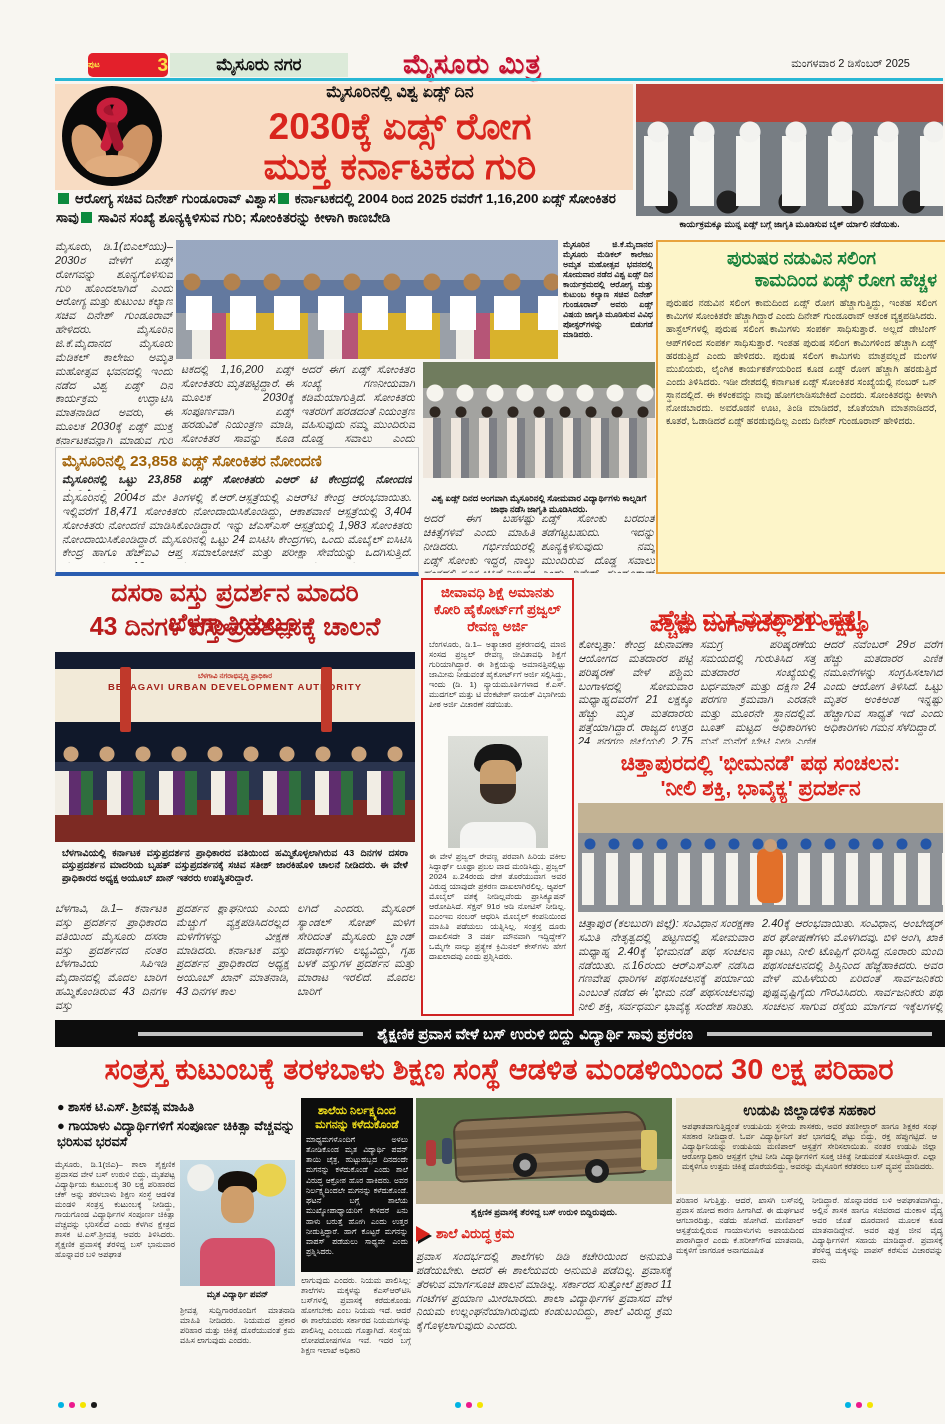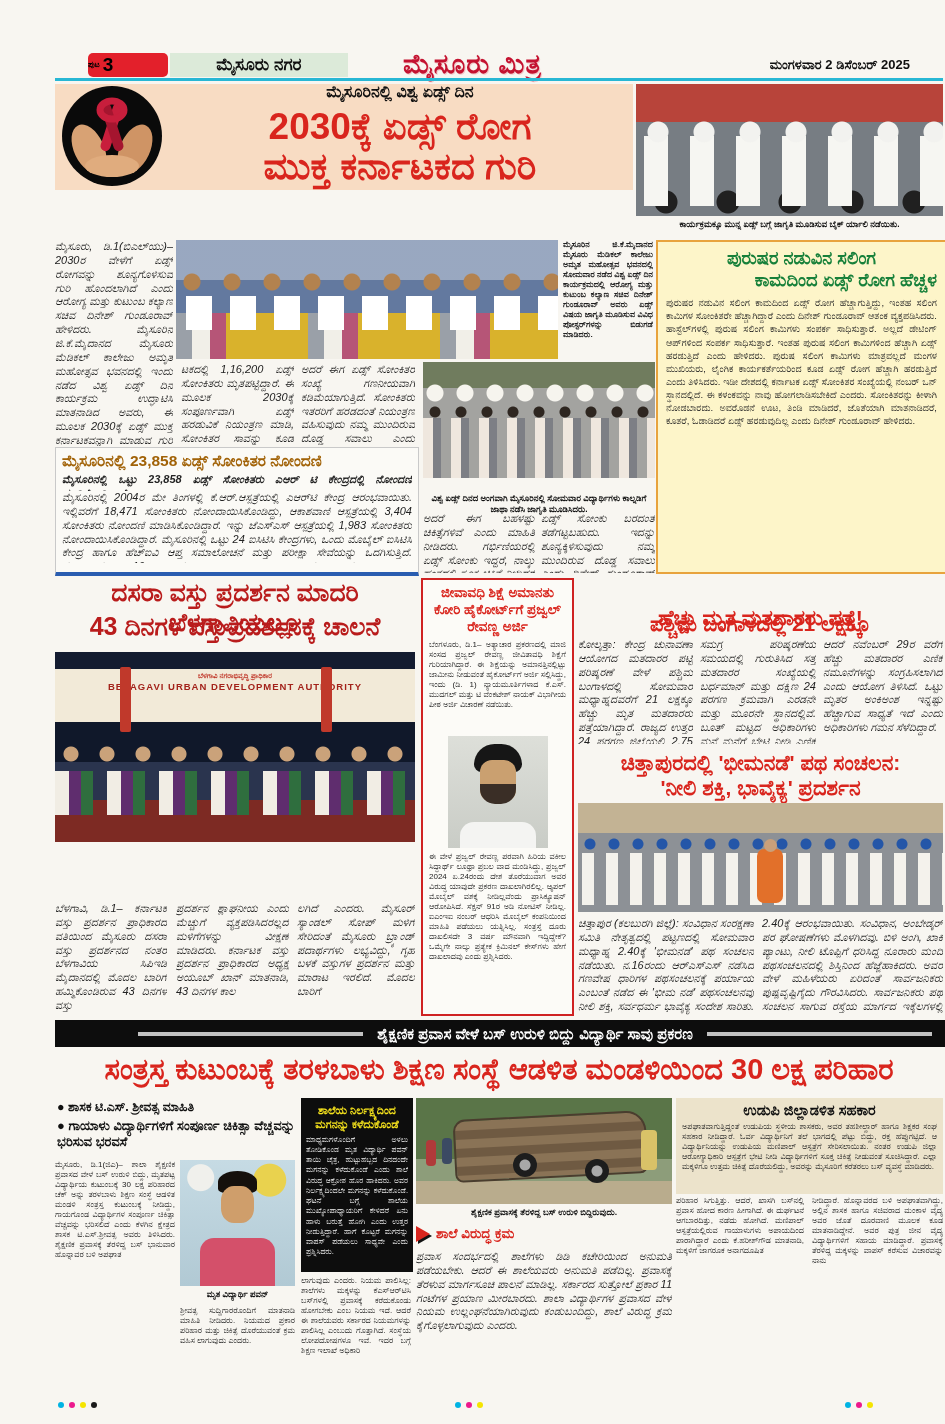--- a/index.html
+++ b/index.html
@@ -4,28 +4,28 @@
 <style>
   html,body{margin:0;padding:0;background:#e9e7e2;}
   #page{position:relative;width:945px;height:1424px;background:#f8f6f1;margin:0 auto;
         font-family:"Liberation Sans","DejaVu Sans",sans-serif;color:#1c1c1c;}
   .abs{position:absolute;}
   .txt{font-size:11px;line-height:1.26;text-align:justify;color:#222;overflow:hidden;font-style:italic;}
   .txt-sm{font-size:8px;line-height:1.25;text-align:justify;color:#222;overflow:hidden;}
   .cap{font-size:8.5px;line-height:1.3;font-weight:bold;color:#111;overflow:hidden;}
   .ph{position:absolute;overflow:hidden;}
   
-  .pagebox{background:#e3202b;border-radius:5px;color:#000000;display:flex;align-items:center;
-           justify-content:flex-start;gap:3px;}
+  .pagebox{background:#e3202b;border-radius:5px;color:#fde047;display:flex;align-items:center;
+           justify-content:space-between;gap:3px;}
   .pagebox .pl{font-size:8px;font-weight:bold;}
   .pagebox .pn{font-size:19px;font-weight:bold;}
   .section-label{background:#dcead9;display:flex;align-items:center;justify-content:center;
                  font-size:17px;font-weight:bold;color:#101010;}
   .masthead{font-size:27px;font-weight:bold;color:#c41230;letter-spacing:1px;text-shadow:1px 1px 0 #f0c9c9;}
-  .dateline{font-size:13px;font-weight:bold;color:#101010;margin-left:25px;}
+  .dateline{font-size:11px;font-weight:normal;color:#101010;margin-left:25px;}
   .cyanrule{background:#28b7d4;}
   
   .peach{background:#f8dcc3;}
   .kicker{font-size:16px;font-weight:bold;color:#101010;text-align:center;}
   .lead-head{font-size:37px;line-height:1.06;font-weight:bold;color:#d9251d;text-align:center;}
   .bullets{font-size:13.5px;font-weight:bold;line-height:1.4;color:#101010;}
   .bsq{display:inline-block;width:11px;height:11px;background:#0c8a3e;margin:0 6px -1px 2px;}
   .subbox{border:1px solid #c9c9c9;border-bottom:4px solid #2a5db0;background:#fbfaf6;padding:4px 6px;}
   .subbox-head{font-size:15.5px;font-weight:bold;color:#a16207;margin:0 0 3px 0;}
   .ybox{background:#fdf5c9;border:2px solid #e8a33d;padding:6px 8px;}
@@ -149,20 +149,21 @@
       <ellipse cx="73" cy="63" rx="15" ry="26" fill="#cf9465" transform="rotate(25 73 63)"></ellipse>
       <ellipse cx="50" cy="80" rx="27" ry="11" fill="#e0ac7e"></ellipse>
       <rect x="45" y="16" width="10" height="50" rx="5" fill="#c81e3c" transform="rotate(18 50 40)"></rect>
       <rect x="45" y="16" width="10" height="50" rx="5" fill="#a5152f" transform="rotate(-18 50 40)"></rect>
       <ellipse cx="50" cy="24" rx="12" ry="9" fill="none" stroke="#c81e3c" stroke-width="7"></ellipse>
     </svg>
   </div>
   <div class="abs kicker" style="left:175px;top:83px;width:450px;">ಮೈಸೂರಿನಲ್ಲಿ ವಿಶ್ವ ಏಡ್ಸ್ ದಿನ</div>
   <div class="abs lead-head" style="left:170px;top:107px;width:460px;">2030ಕ್ಕೆ ಏಡ್ಸ್ ರೋಗ</div>
   <div class="abs lead-head" style="left:170px;top:147px;width:460px;">ಮುಕ್ತ ಕರ್ನಾಟಕದ ಗುರಿ</div>
+  <p class="abs bullets" style="left:56px;top:190px;width:577px;height:40px;margin:0;"><span class="bsq"></span><span>ಆರೋಗ್ಯ ಸಚಿವ ದಿನೇಶ್ ಗುಂಡೂರಾವ್ ವಿಶ್ವಾಸ</span><span class="bsq"></span><span>ಕರ್ನಾಟಕದಲ್ಲಿ 2004 ರಿಂದ 2025 ರವರೆಗೆ 1,16,200 ಏಡ್ಸ್ ಸೋಂಕಿತರ ಸಾವು</span><span class="bsq"></span><span>ಸಾವಿನ ಸಂಖ್ಯೆ ಶೂನ್ಯಕ್ಕಿಳಿಸುವ ಗುರಿ; ಸೋಂಕಿತರನ್ನು ಕೀಳಾಗಿ ಕಾಣಬೇಡಿ</span></p>
 
   <div class="ph ph-bike" style="left:636px;top:84px;width:307px;height:132px;"></div>
   <div class="abs cap" style="left:638px;top:219px;width:303px;height:13px;text-align:center;">ಕಾರ್ಯಕ್ರಮಕ್ಕೂ ಮುನ್ನ ಏಡ್ಸ್ ಬಗ್ಗೆ ಜಾಗೃತಿ ಮೂಡಿಸುವ ಬೈಕ್ ರ್ಯಾಲಿ ನಡೆಯಿತು.</div>
 
   <div class="abs txt" style="left:55px;top:240px;width:118px;height:206px;">ಮೈಸೂರು, ಡಿ.1(ಬಿಎಲ್‌ಯು)– 2030ರ ವೇಳೆಗೆ ಏಡ್ಸ್ ರೋಗವನ್ನು ಶೂನ್ಯಗೊಳಿಸುವ ಗುರಿ ಹೊಂದಲಾಗಿದೆ ಎಂದು ಆರೋಗ್ಯ ಮತ್ತು ಕುಟುಂಬ ಕಲ್ಯಾಣ ಸಚಿವ ದಿನೇಶ್ ಗುಂಡೂರಾವ್ ಹೇಳಿದರು. ಮೈಸೂರಿನ ಜಿ.ಕೆ.ಮೈದಾನದ ಮೈಸೂರು ಮೆಡಿಕಲ್ ಕಾಲೇಜು ಅಮೃತ ಮಹೋತ್ಸವ ಭವನದಲ್ಲಿ ಇಂದು ನಡೆದ ವಿಶ್ವ ಏಡ್ಸ್ ದಿನ ಕಾರ್ಯಕ್ರಮ ಉದ್ಘಾಟಿಸಿ ಮಾತನಾಡಿದ ಅವರು, ಈ ಮೂಲಕ 2030ಕ್ಕೆ ಏಡ್ಸ್ ಮುಕ್ತ ಕರ್ನಾಟಕವನ್ನಾಗಿ ಮಾಡುವ ಗುರಿ ಹೊಂದಲಾಗಿದ್ದು, ಇದಕ್ಕಾಗಿ ಹಲವು ಪರಿಣಾಮಕಾರಿ ಯೋಜನೆ ರೂಪಿಸಲಾಗಿದೆ ಎಂದು ಹೇಳಿದರು. 2004 ರಿಂದ 2025 ರವರೆಗೆ ಕರ್ನಾ</div>
   <div class="ph ph-group" style="left:176px;top:240px;width:382px;height:119px;"></div>
   <div class="abs txt-sm" style="left:563px;top:240px;width:90px;height:237px;font-weight:bold;">ಮೈಸೂರಿನ ಜಿ.ಕೆ.ಮೈದಾನದ ಮೈಸೂರು ಮೆಡಿಕಲ್ ಕಾಲೇಜು ಅಮೃತ ಮಹೋತ್ಸವ ಭವನದಲ್ಲಿ ಸೋಮವಾರ ನಡೆದ ವಿಶ್ವ ಏಡ್ಸ್ ದಿನ ಕಾರ್ಯಕ್ರಮದಲ್ಲಿ ಆರೋಗ್ಯ ಮತ್ತು ಕುಟುಂಬ ಕಲ್ಯಾಣ ಸಚಿವ ದಿನೇಶ್ ಗುಂಡೂರಾವ್ ಅವರು ಏಡ್ಸ್ ವಿಷಯ ಜಾಗೃತಿ ಮೂಡಿಸುವ ವಿವಿಧ ಪೋಸ್ಟರ್‌ಗಳನ್ನು ಬಿಡುಗಡೆ ಮಾಡಿದರು.</div>
   <div class="abs txt" style="left:181px;top:363px;width:113px;height:82px;">ಟಕದಲ್ಲಿ 1,16,200 ಏಡ್ಸ್ ಸೋಂಕಿತರು ಮೃತಪಟ್ಟಿದ್ದಾರೆ. ಈ ಮೂಲಕ 2030ಕ್ಕೆ ಸಂಪೂರ್ಣವಾಗಿ ಏಡ್ಸ್ ಹರಡುವಿಕೆ ನಿಯಂತ್ರಣ ಮಾಡಿ, ಸೋಂಕಿತರ ಸಾವನ್ನು ಕೂಡ ಶೂನ್ಯಕ್ಕೆ ಇಳಿಸಬೇಕಿದೆ ಎಂದು ದಿನೇಶ್ ಗುಂಡೂರಾವ್ ಹೇಳಿದರು.</div>
   <div class="abs txt" style="left:301px;top:363px;width:114px;height:82px;">ಅದರೆ ಈಗ ಏಡ್ಸ್ ಸೋಂಕಿತರ ಸಂಖ್ಯೆ ಗಣನೀಯವಾಗಿ ಕಡಿಮೆಯಾಗುತ್ತಿದೆ. ಸೋಂಕಿತರು ಇತರರಿಗೆ ಹರಡದಂತೆ ನಿಯಂತ್ರಣ ವಹಿಸುವುದು ನಮ್ಮ ಮುಂದಿರುವ ದೊಡ್ಡ ಸವಾಲು ಎಂದು ತಿಳಿಸಿದರು.</div>
   <div class="ph ph-girls" style="left:423px;top:362px;width:232px;height:116px;"></div>
@@ -186,20 +187,21 @@
   <div class="abs bel-head" style="left:55px;top:612px;width:360px;">43 ದಿನಗಳ ವಸ್ತುಪ್ರದರ್ಶನಕ್ಕೆ ಚಾಲನೆ</div>
   <div class="ph ph-bel" style="left:55px;top:652px;width:360px;height:190px;">
     <div class="bel-banner">
       <div class="kn">ಬೆಳಗಾವಿ ನಗರಾಭಿವೃದ್ಧಿ ಪ್ರಾಧಿಕಾರ</div>
       <div class="en">BELAGAVI URBAN DEVELOPMENT AUTHORITY</div>
     </div>
     <div class="bel-crowd"></div>
     <div class="pillar" style="left:18%;"></div>
     <div class="pillar" style="left:74%;"></div>
   </div>
+  <div class="abs cap" style="left:62px;top:847px;width:346px;height:50px;font-size:9.5px;text-align:justify;">ಬೆಳಗಾವಿಯಲ್ಲಿ ಕರ್ನಾಟಕ ವಸ್ತುಪ್ರದರ್ಶನ ಪ್ರಾಧಿಕಾರದ ವತಿಯಿಂದ ಹಮ್ಮಿಕೊಳ್ಳಲಾಗಿರುವ 43 ದಿನಗಳ ದಸರಾ ವಸ್ತುಪ್ರದರ್ಶನ ಮಾದರಿಯ ಬೃಹತ್ ವಸ್ತುಪ್ರದರ್ಶನಕ್ಕೆ ಸಚಿವ ಸತೀಶ್ ಜಾರಕಿಹೊಳಿ ಚಾಲನೆ ನೀಡಿದರು. ಈ ವೇಳೆ ಪ್ರಾಧಿಕಾರದ ಅಧ್ಯಕ್ಷ ಅಯೂಬ್ ಖಾನ್ ಇತರರು ಉಪಸ್ಥಿತರಿದ್ದಾರೆ.</div>
   <div class="abs txt" style="left:55px;top:902px;width:112px;height:112px;">ಬೆಳಗಾವಿ, ಡಿ.1– ಕರ್ನಾಟಕ ವಸ್ತು ಪ್ರದರ್ಶನ ಪ್ರಾಧಿಕಾರದ ವತಿಯಿಂದ ಮೈಸೂರು ದಸರಾ ವಸ್ತು ಪ್ರದರ್ಶನದ ನಂತರ ಬೆಳಗಾವಿಯ ಸಿಪಿಇಡಿ ಮೈದಾನದಲ್ಲಿ ಮೊದಲ ಬಾರಿಗೆ ಹಮ್ಮಿಕೊಂಡಿರುವ 43 ದಿನಗಳ ವಸ್ತು</div>
   <div class="abs txt" style="left:176px;top:902px;width:113px;height:112px;">ಪ್ರದರ್ಶನ ಶ್ಲಾಘನೀಯ ಎಂದು ಮೆಚ್ಚುಗೆ ವ್ಯಕ್ತಪಡಿಸಿದರಲ್ಲದೆ ಮಳಿಗೆಗಳನ್ನು ವೀಕ್ಷಣೆ ಮಾಡಿದರು. ಕರ್ನಾಟಕ ವಸ್ತು ಪ್ರದರ್ಶನ ಪ್ರಾಧಿಕಾರದ ಅಧ್ಯಕ್ಷ ಅಯೂಬ್ ಖಾನ್ ಮಾತನಾಡಿ, 43 ದಿನಗಳ ಕಾಲ</div>
   <div class="abs txt" style="left:297px;top:902px;width:118px;height:112px;">ಲಗಿದೆ ಎಂದರು. ಮೈಸೂರ್ ಸ್ಯಾಂಡಲ್ ಸೋಪ್ ಮಳಿಗೆ ಸೇರಿದಂತೆ ಮೈಸೂರು ಬ್ರ್ಯಾಂಡ್ ಪದಾರ್ಥಗಳು ಲಭ್ಯವಿದ್ದು, ಗೃಹ ಬಳಕೆ ವಸ್ತುಗಳ ಪ್ರದರ್ಶನ ಮತ್ತು ಮಾರಾಟ ಇರಲಿದೆ. ಮೊದಲ ಬಾರಿಗೆ</div>
 
   <div class="abs pr-box" style="left:421px;top:578px;width:137px;height:424px;">
     <div class="pr-head">ಜೀವಾವಧಿ ಶಿಕ್ಷೆ ಅಮಾನತು ಕೋರಿ ಹೈಕೋರ್ಟ್‌ಗೆ ಪ್ರಜ್ವಲ್ ರೇವಣ್ಣ ಅರ್ಜಿ</div>
     <div class="txt-sm" style="height:92px;">ಬೆಂಗಳೂರು, ಡಿ.1– ಅತ್ಯಾಚಾರ ಪ್ರಕರಣದಲ್ಲಿ ಮಾಜಿ ಸಂಸದ ಪ್ರಜ್ವಲ್ ರೇವಣ್ಣ ಜೀವಿತಾವಧಿ ಶಿಕ್ಷೆಗೆ ಗುರಿಯಾಗಿದ್ದಾರೆ. ಈ ಶಿಕ್ಷೆಯನ್ನು ಅಮಾನತ್ತಿನಲ್ಲಿಟ್ಟು ಜಾಮೀನು ನೀಡುವಂತೆ ಹೈಕೋರ್ಟ್‌ಗೆ ಅರ್ಜಿ ಸಲ್ಲಿಸಿದ್ದು, ಇಂದು (ಡಿ. 1) ನ್ಯಾಯಮೂರ್ತಿಗಳಾದ ಕೆ.ಎಸ್. ಮುದಗಲ್ ಮತ್ತು ಟಿ ವೆಂಕಟೇಶ್ ನಾಯಕ್ ವಿಭಾಗೀಯ ಪೀಠ ಅರ್ಜಿ ವಿಚಾರಣೆ ನಡೆಯಿತು.</div>
     <div class="ph ph-prj" style="position:relative;width:100px;height:112px;margin:4px auto;">
       <div class="pj-hair"></div>
       <div class="pj-face"></div>

